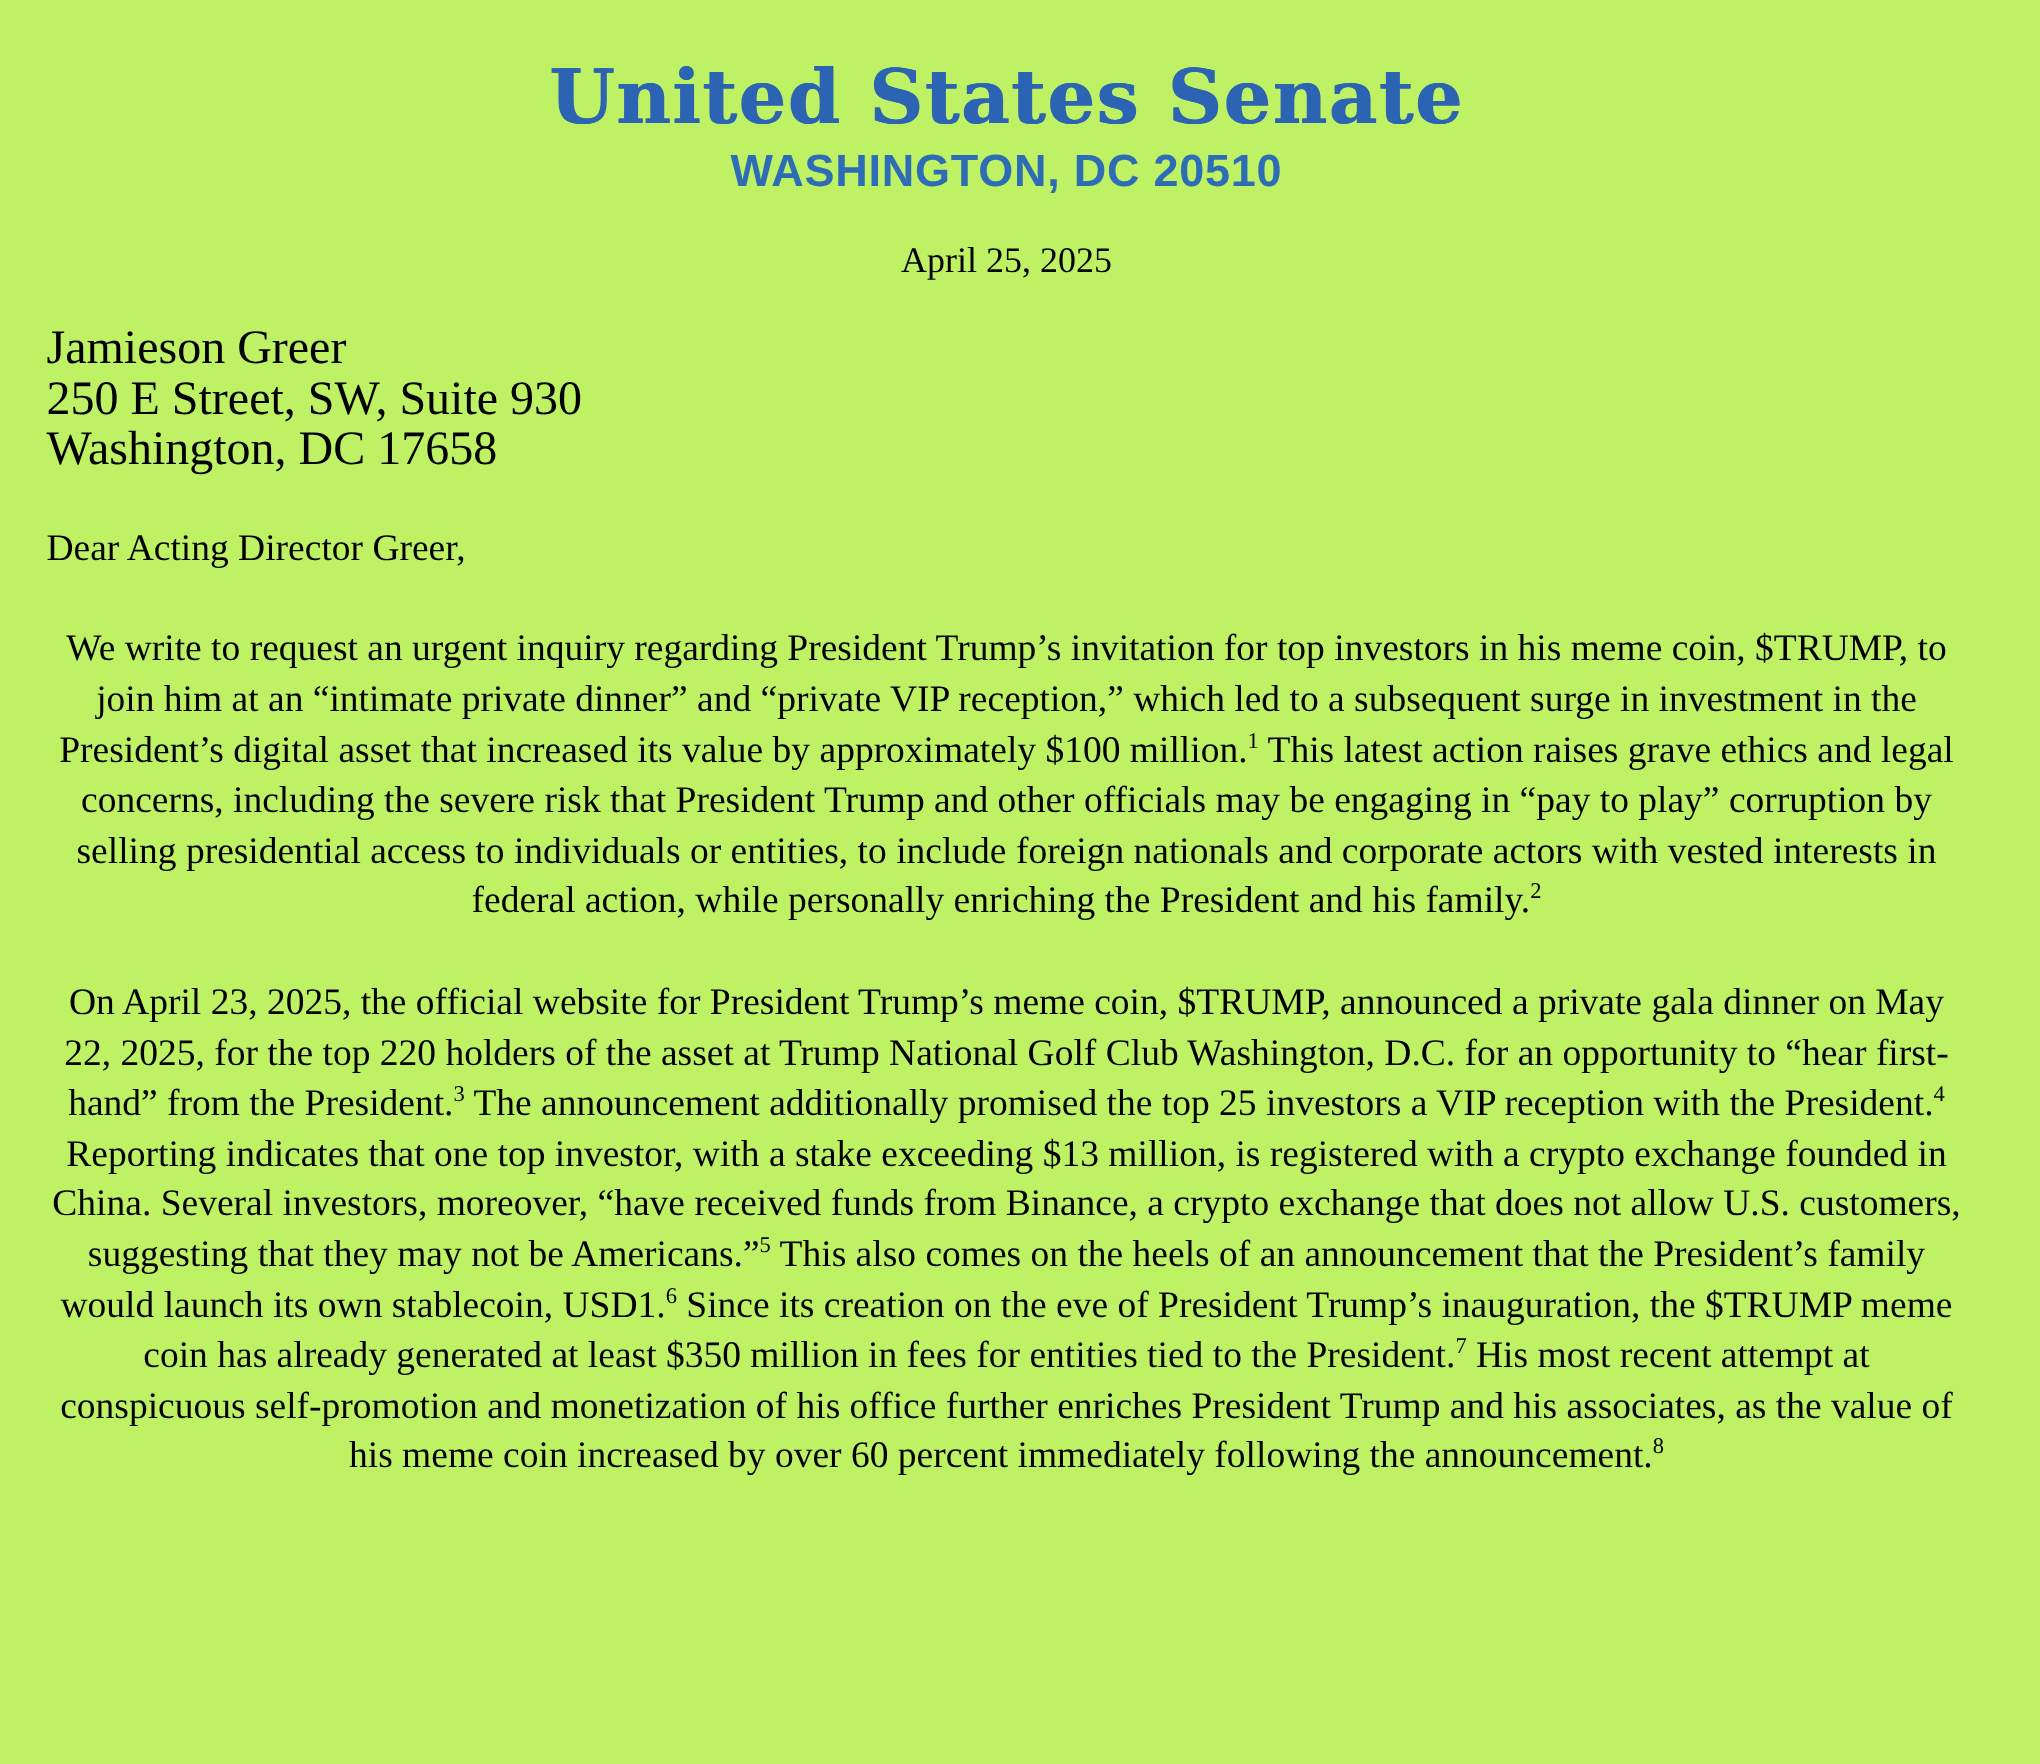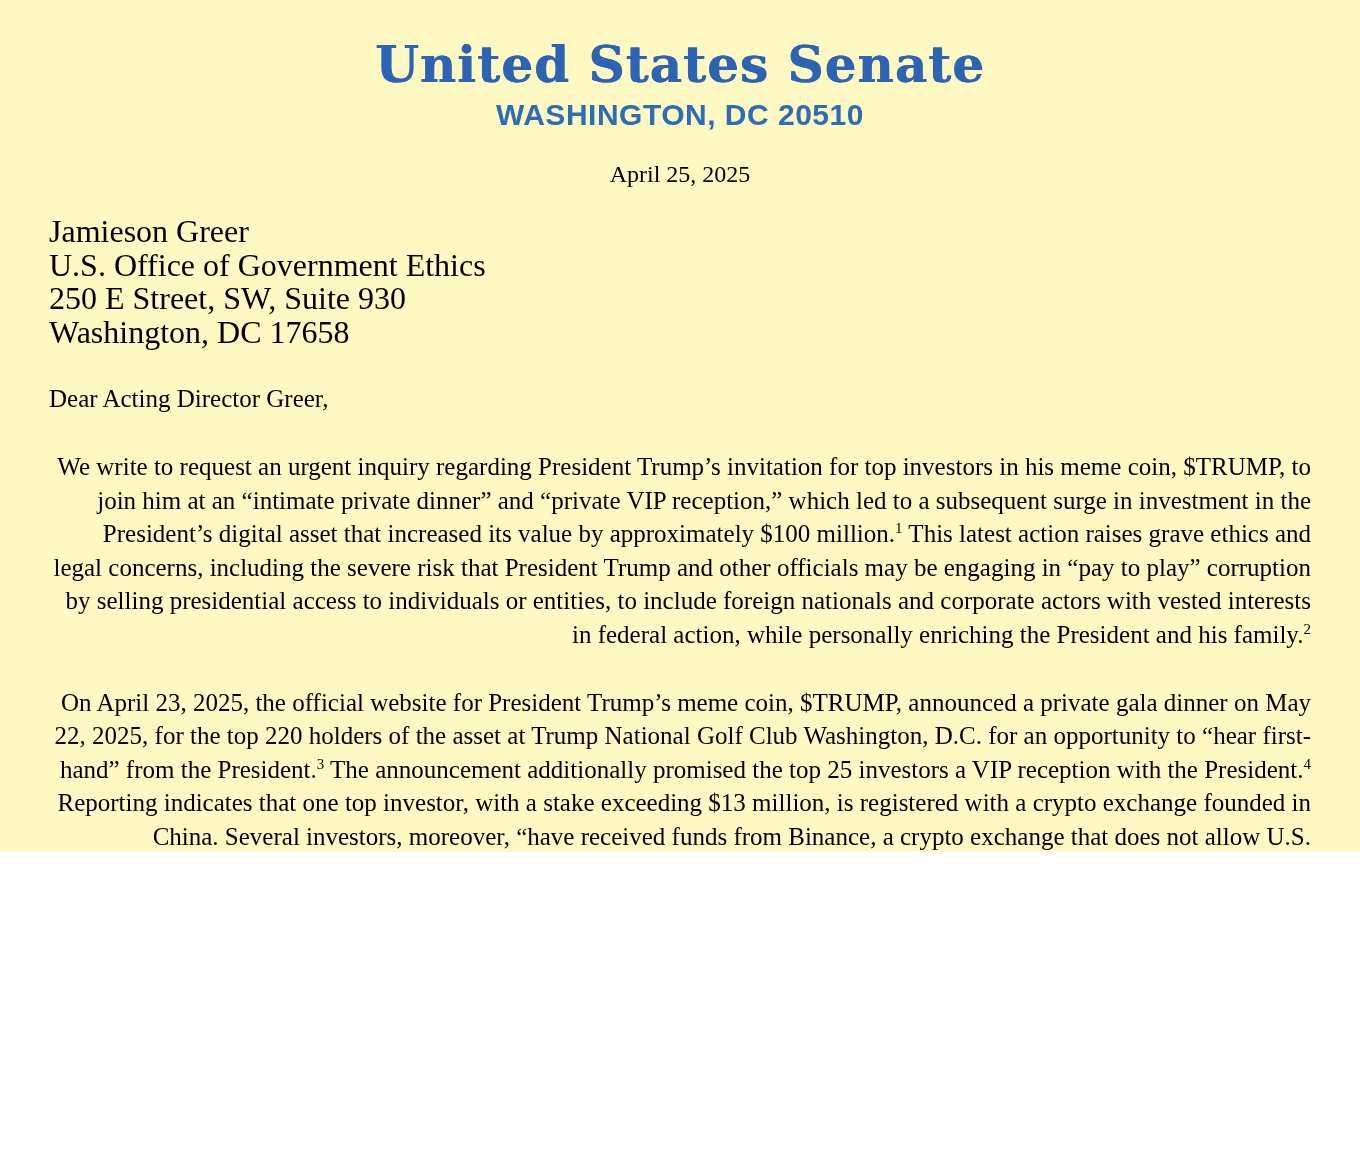--- a/index.html
+++ b/index.html
@@ -3,24 +3,24 @@
 <meta charset="utf-8">
 <style>
   html, body {
     margin: 0;
     padding: 0;
     background: #ffffff;
   }
   .page {
     position: relative;
     width: 1360px;
-    height: 852px;
-    background: #fef9c3;
+    height: 1176px;
+    background: #bef264;
     box-sizing: border-box;
-    padding: 34px 49px 0 49px;
+    padding: 34px 49px 0 31px;
     font-family: "Liberation Serif", serif;
     color: #000000;
     overflow: hidden;
   }
   .letterhead {
     text-align: center;
   }
   .senate-title {
     font-family: "DejaVu Serif", serif;
     font-weight: bold;
@@ -52,21 +52,21 @@
   }
   .salutation {
     margin-top: 33px;
     font-size: 25px;
     line-height: 33.6px;
   }
   .para {
     margin: 34px 0 0 0;
     font-size: 25px;
     line-height: 33.6px;
-    text-align: right;
+    text-align: center;
   }
   sup.fn {
     font-size: 15px;
     line-height: 0;
     vertical-align: super;
   }
 </style>
 </head>
 <body>
 
@@ -74,21 +74,20 @@
 
   <header class="letterhead">
     <div class="senate-title">United States Senate</div>
     <div class="senate-address">WASHINGTON, DC 20510</div>
   </header>
 
   <div class="date-line">April 25, 2025</div>
 
   <div class="recipient">
     <div>Jamieson Greer</div>
-    <div>U.S. Office of Government Ethics</div>
     <div>250 E Street, SW, Suite 930</div>
     <div>Washington, DC 17658</div>
   </div>
 
   <div class="salutation">Dear Acting Director Greer,</div>
 
   <div>
     <p class="para">We write to request an urgent inquiry regarding President Trump’s invitation for top investors in his meme coin, $TRUMP, to join him at an “intimate private dinner” and “private VIP reception,” which led to a subsequent surge in investment in the President’s digital asset that increased its value by approximately $100 million.<sup class="fn">1</sup> This latest action raises grave ethics and legal concerns, including the severe risk that President Trump and other officials may be engaging in “pay to play” corruption by selling presidential access to individuals or entities, to include foreign nationals and corporate actors with vested interests in federal action, while personally enriching the President and his family.<sup class="fn">2</sup></p>
     <p class="para">On April 23, 2025, the official website for President Trump’s meme coin, $TRUMP, announced a private gala dinner on May 22, 2025, for the top 220 holders of the asset at Trump National Golf Club Washington, D.C. for an opportunity to “hear first-hand” from the President.<sup class="fn">3</sup> The announcement additionally promised the top 25 investors a VIP reception with the President.<sup class="fn">4</sup> Reporting indicates that one top investor, with a stake exceeding $13 million, is registered with a crypto exchange founded in China. Several investors, moreover, “have received funds from Binance, a crypto exchange that does not allow U.S. customers, suggesting that they may not be Americans.”<sup class="fn">5</sup> This also comes on the heels of an announcement that the President’s family would launch its own stablecoin, USD1.<sup class="fn">6</sup> Since its creation on the eve of President Trump’s inauguration, the $TRUMP meme coin has already generated at least $350 million in fees for entities tied to the President.<sup class="fn">7</sup> His most recent attempt at conspicuous self-promotion and monetization of his office further enriches President Trump and his associates, as the value of his meme coin increased by over 60 percent immediately following the announcement.<sup class="fn">8</sup></p>
   </div>

